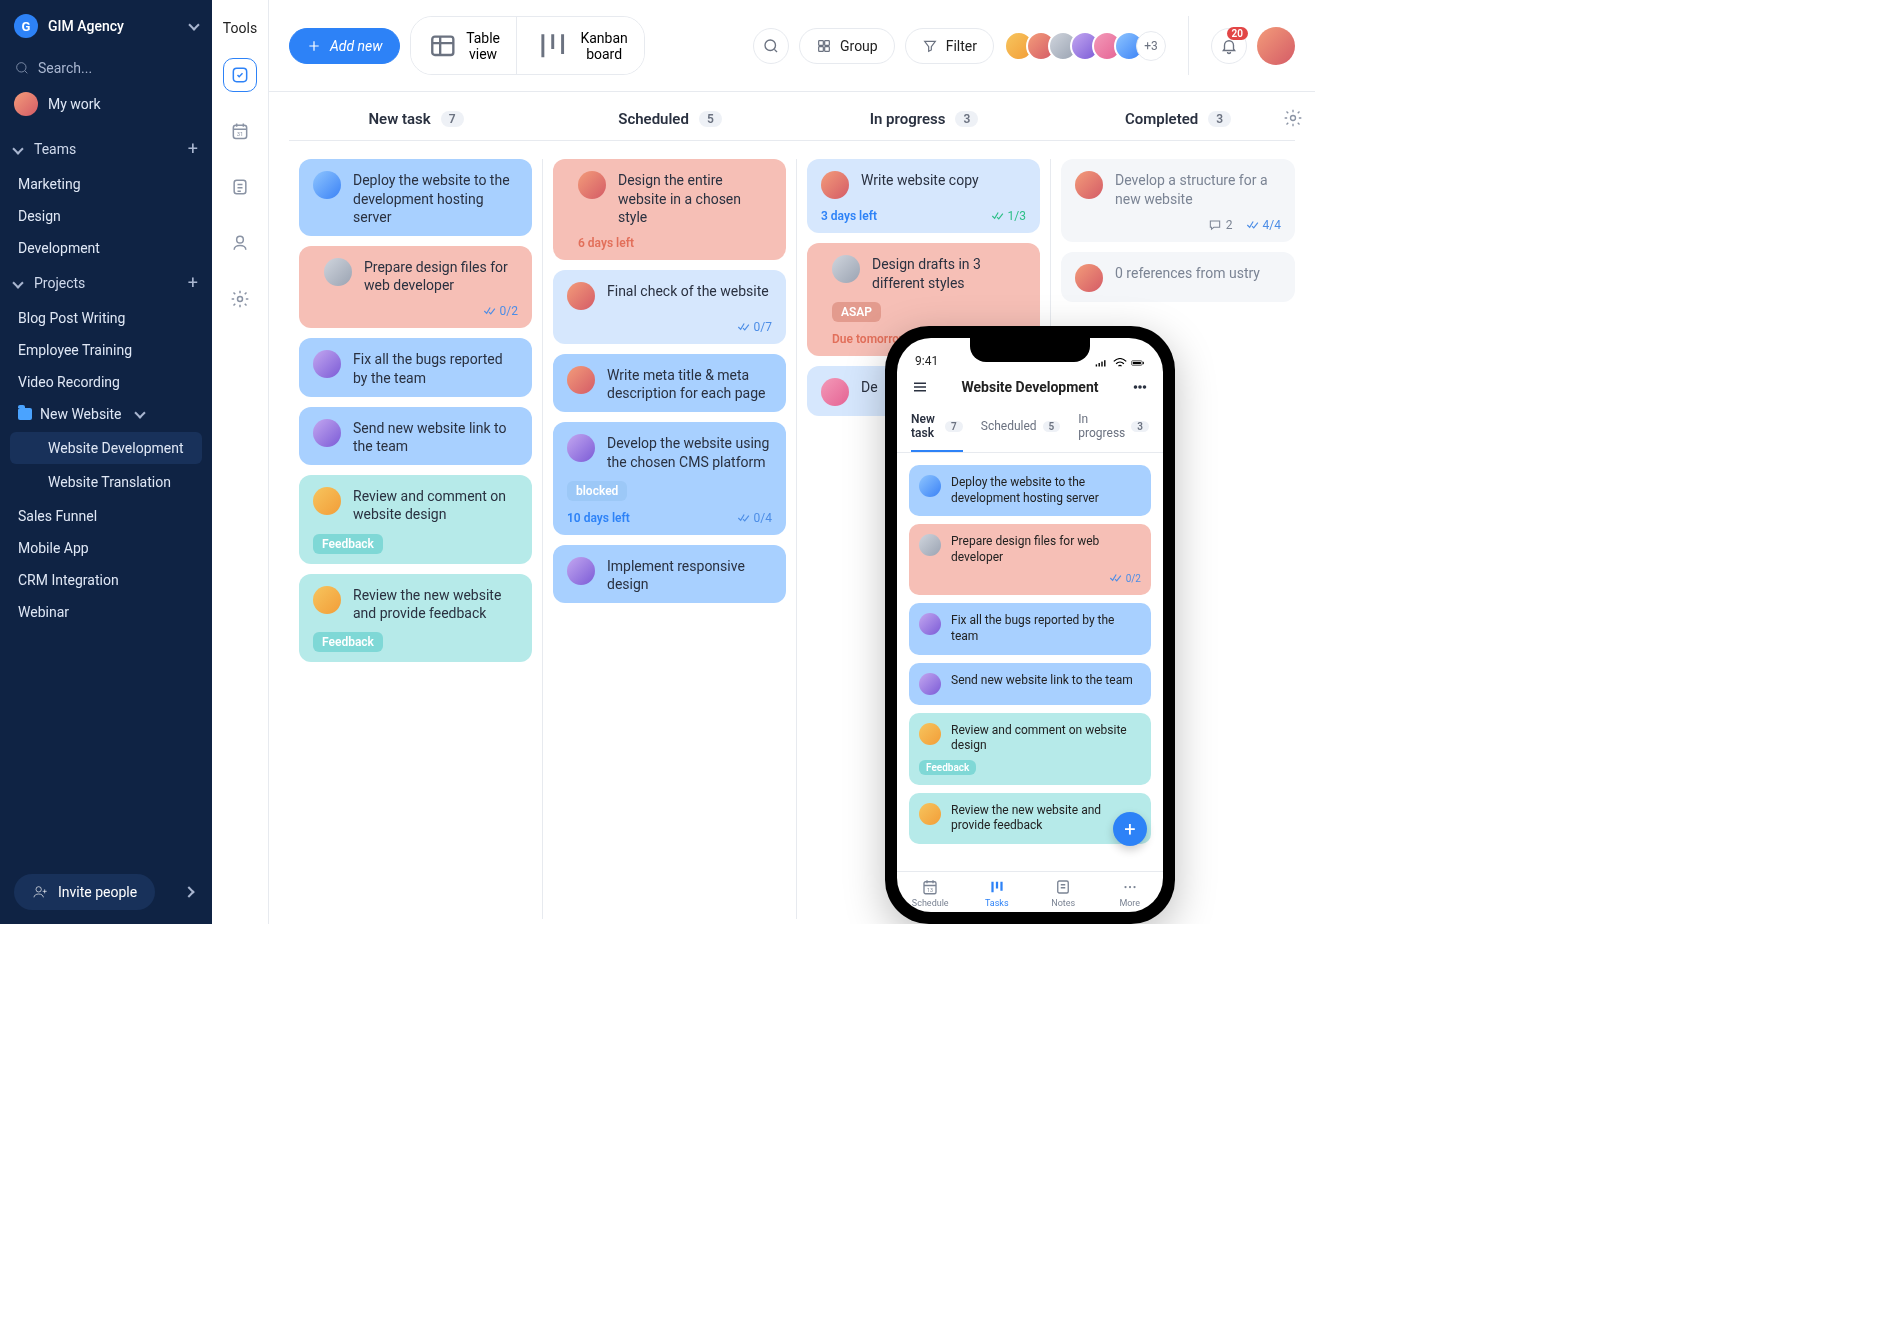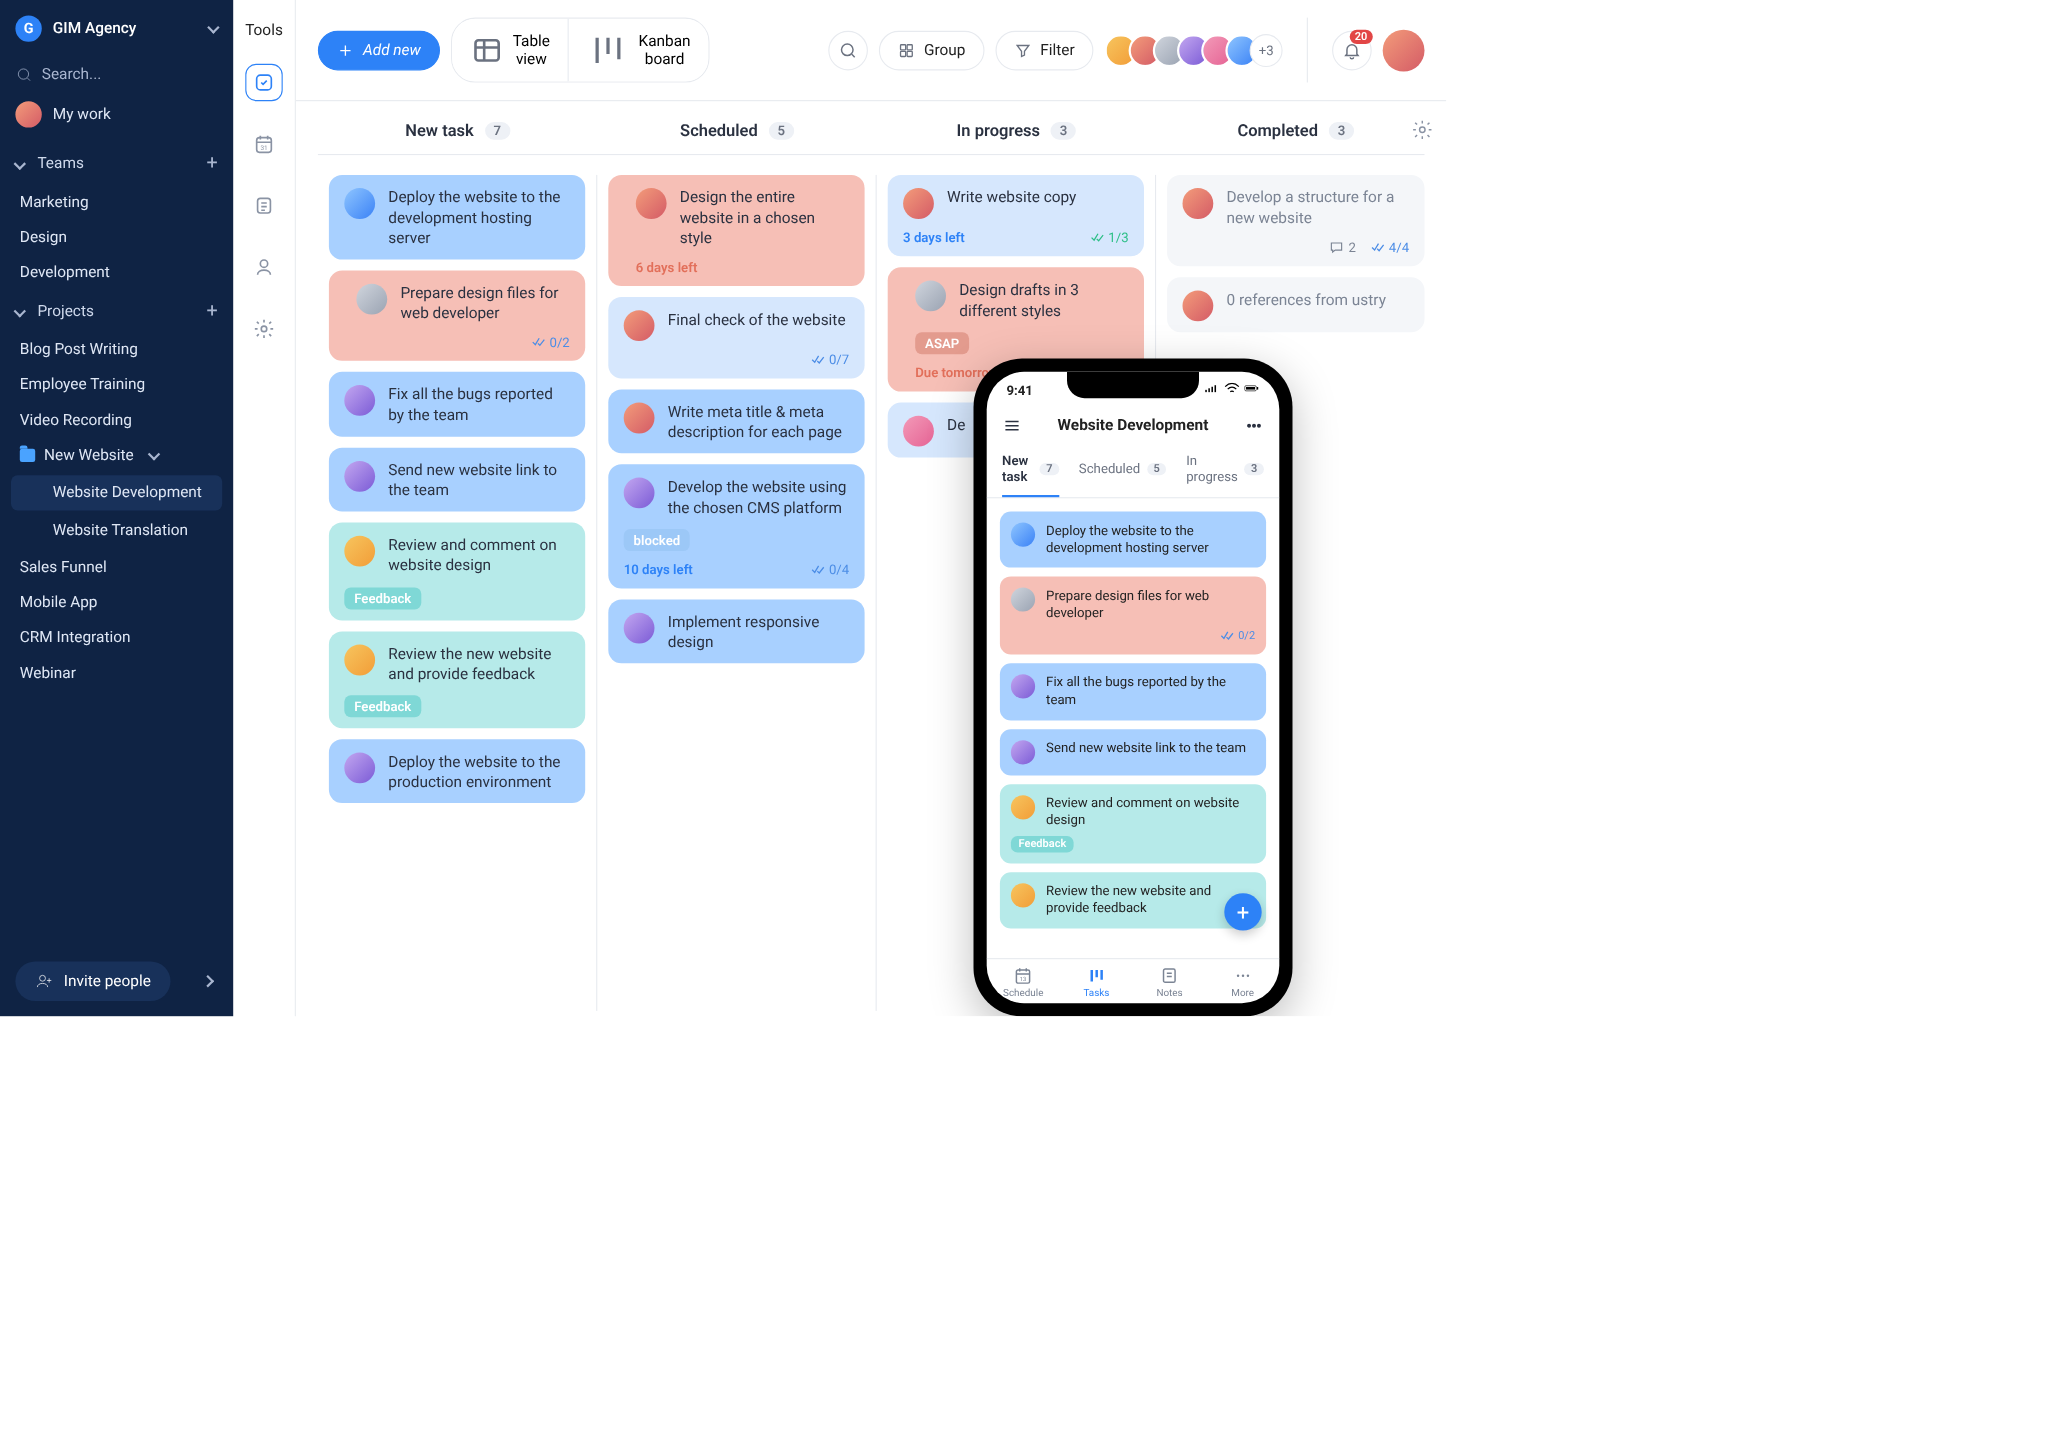--- a/index.html
+++ b/index.html
@@ -120,21 +120,21 @@
   .chk.green svg{stroke:var(--green);} .chk.green{color:var(--green);}
   .chk svg{width:14px;height:14px;stroke:#4c8de6;stroke-width:2;fill:none;}
   .muted-title .title{color:#7b8494;}
   .comment-ico{display:inline-flex;align-items:center;gap:4px;color:#7b8494;margin-right:12px;}
   .comment-ico svg{width:14px;height:14px;stroke:#7b8494;fill:none;stroke-width:1.8;}
 
   
   .phone{position:absolute;right:140px;bottom:0;width:290px;height:598px;background:#000;border-radius:44px;padding:12px;box-shadow:0 12px 40px rgba(0,0,0,.25);}
   .phone-inner{background:#fff;border-radius:34px;width:100%;height:100%;overflow:hidden;display:flex;flex-direction:column;position:relative;}
   .notch{position:absolute;top:0;left:50%;transform:translateX(-50%);width:120px;height:24px;background:#000;border-radius:0 0 16px 16px;z-index:3;}
-  .statusbar{display:flex;justify-content:space-between;align-items:flex-start;padding:10px 18px 0;font-size:12px;font-weight:700;height:30px;}
+  .statusbar{display:flex;justify-content:space-between;align-items:flex-end;padding:10px 18px 0;font-size:12px;font-weight:400;height:30px;}
   .statusbar .right{display:flex;gap:4px;align-items:center;}
   .statusbar svg{width:14px;height:10px;}
   .ph-hd{display:flex;align-items:center;justify-content:space-between;padding:10px 14px;}
   .ph-hd svg{width:18px;height:18px;stroke:#2a3140;fill:none;stroke-width:1.8;}
   .ph-title{font-weight:700;font-size:14px;}
   .ph-tabs{display:flex;gap:18px;padding:6px 14px 0;border-bottom:1px solid var(--border);font-size:12px;}
   .ph-tab{display:flex;align-items:center;gap:6px;padding-bottom:10px;border-bottom:2px solid transparent;color:#6b7280;}
   .ph-tab.active{border-color:var(--blue);color:#2a3140;font-weight:600;}
   .ph-tab .cnt{font-size:10px;padding:0 6px;}
   .ph-list{flex:1;overflow:hidden;padding:12px;}
@@ -393,26 +393,20 @@
               <div class="card bg-teal">
     <div class="row">
       <span class="avatar a4"></span>
       <span class="title">Review and comment on website design</span>
     </div><span class="badge-chip chip-feedback">Feedback</span></div>
               <div class="card bg-teal">
     <div class="row">
       <span class="avatar a4"></span>
       <span class="title">Review the new website and provide feedback</span>
     </div><span class="badge-chip chip-feedback">Feedback</span></div>
-              <div class="card bg-blue">
-    <div class="row">
-      <span class="avatar a3"></span>
-      <span class="title">Deploy the website to the production environment</span>
-    </div>
-              </div>
             </div>
           <div class="col" id="col1">
               <div class="card bg-salmon">
     <div class="row">
       <span class="avatar a1"></span>
       <span class="title">Design the entire website in a chosen style</span>
     </div>
                 <div class="meta">
                   <span class="due-red">6 days left</span>
                   <span style="display:flex;align-items:center"></span>

